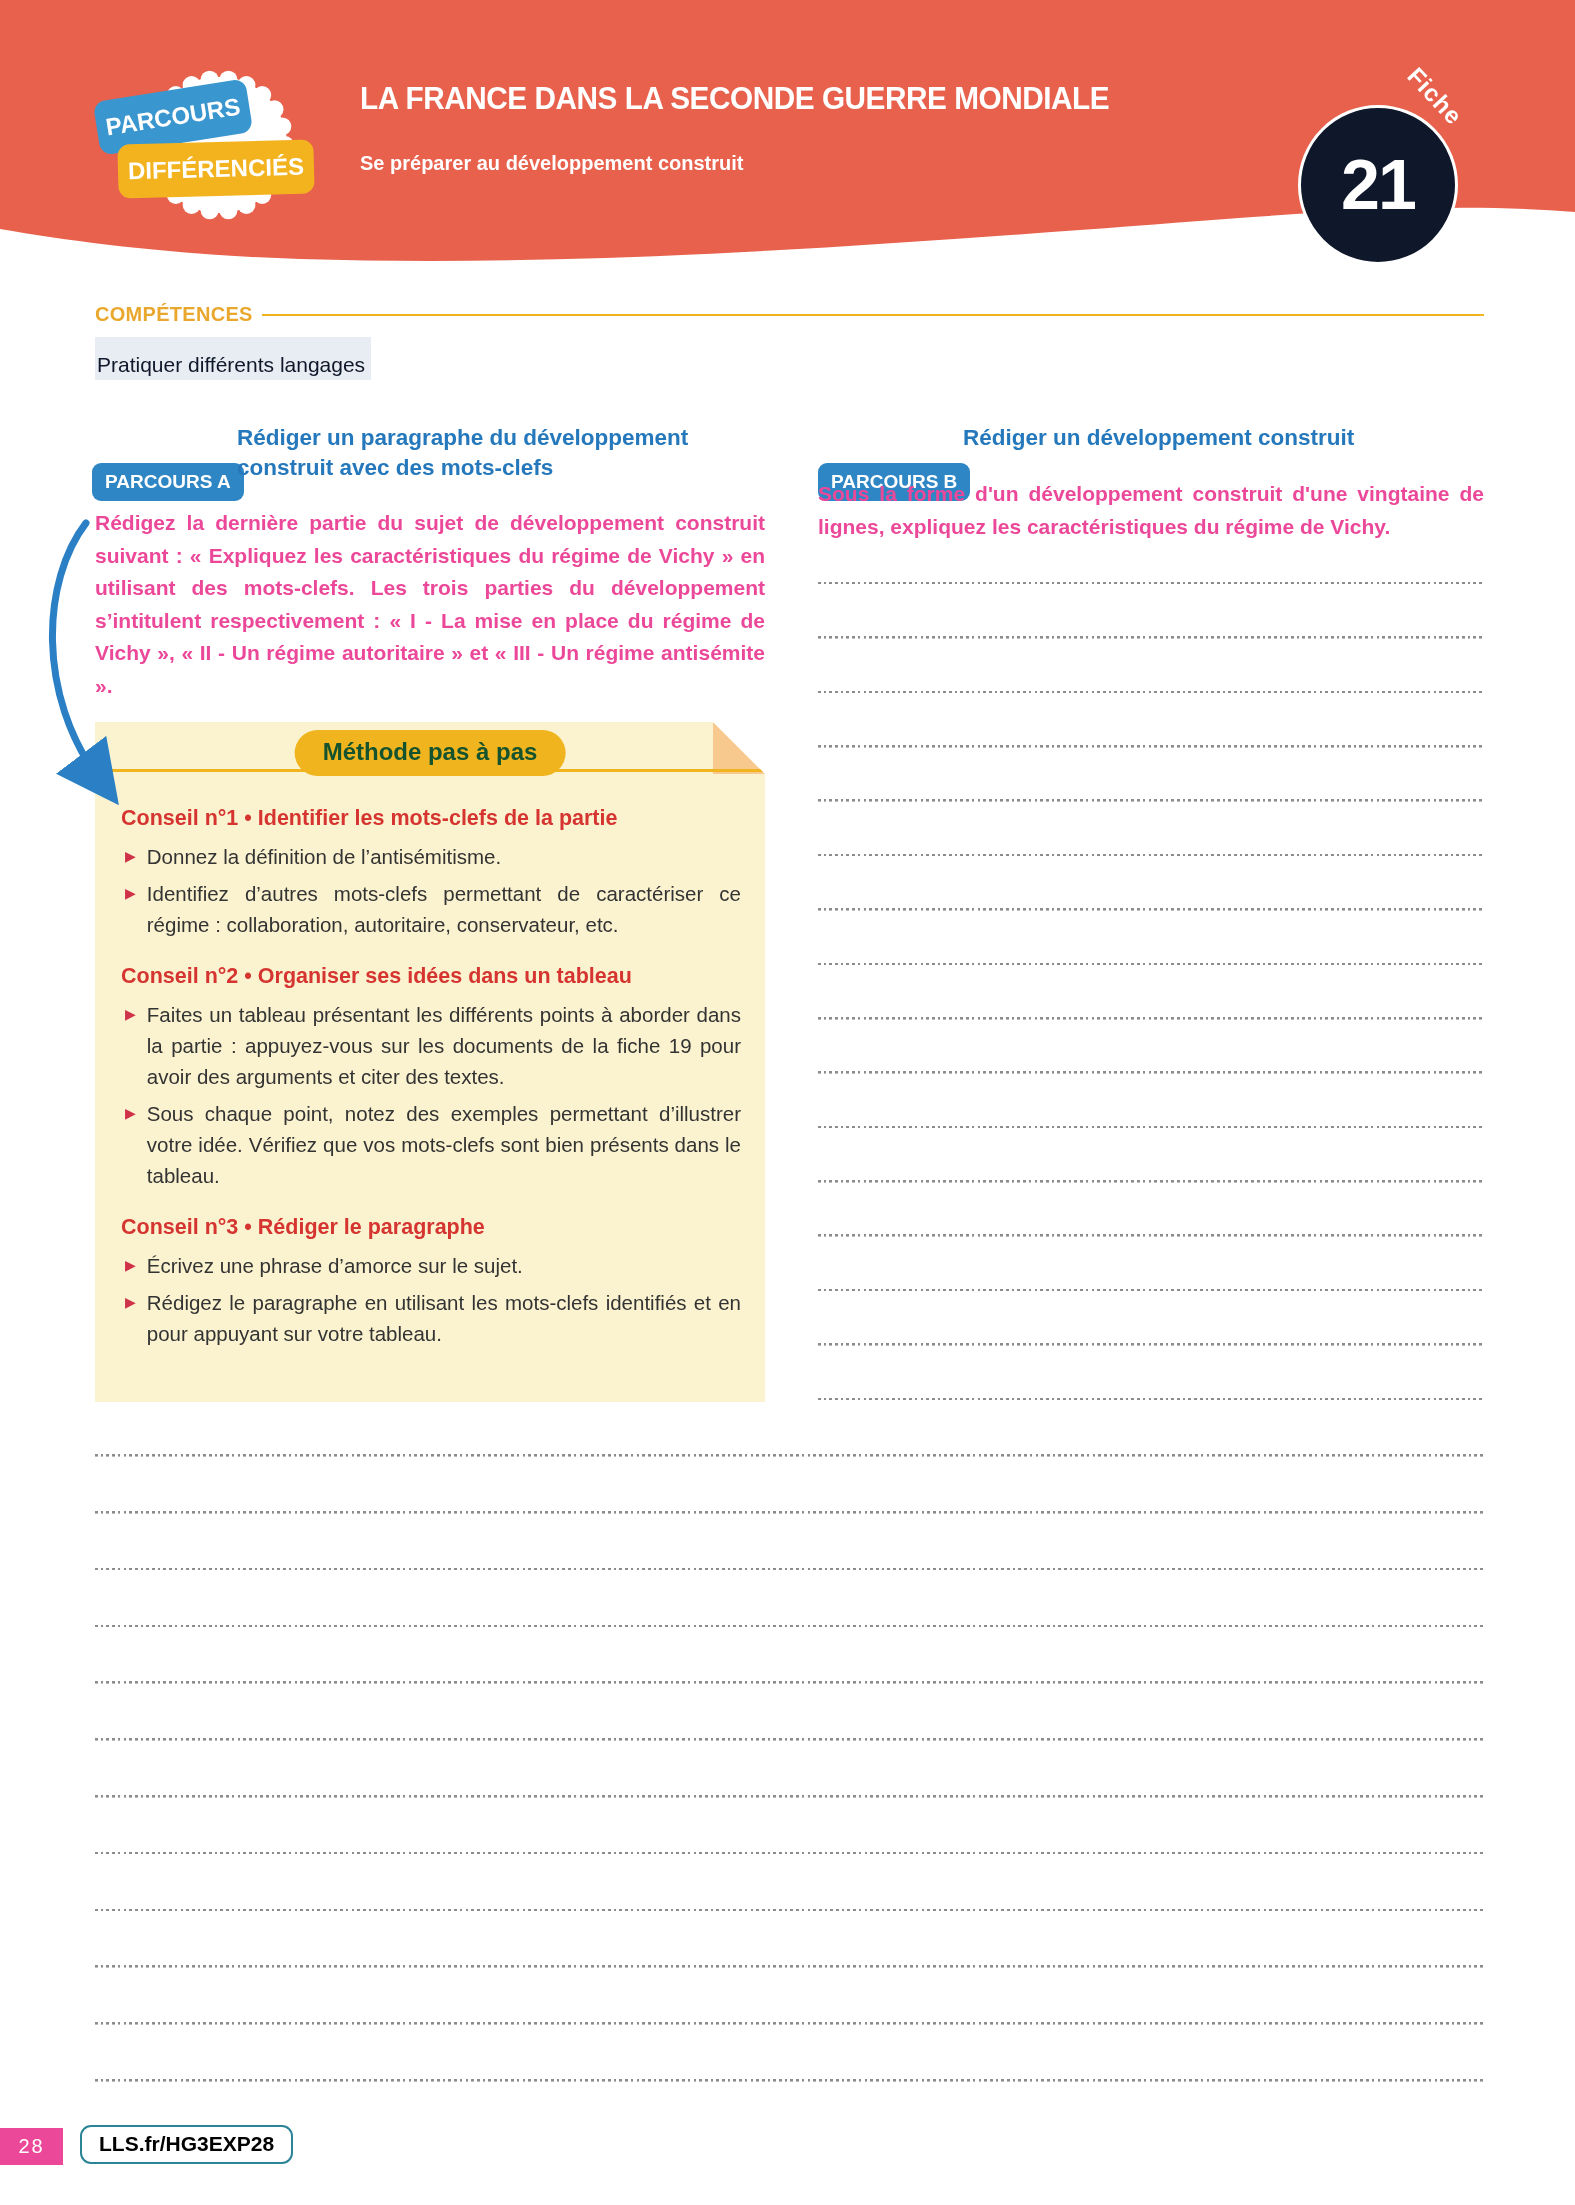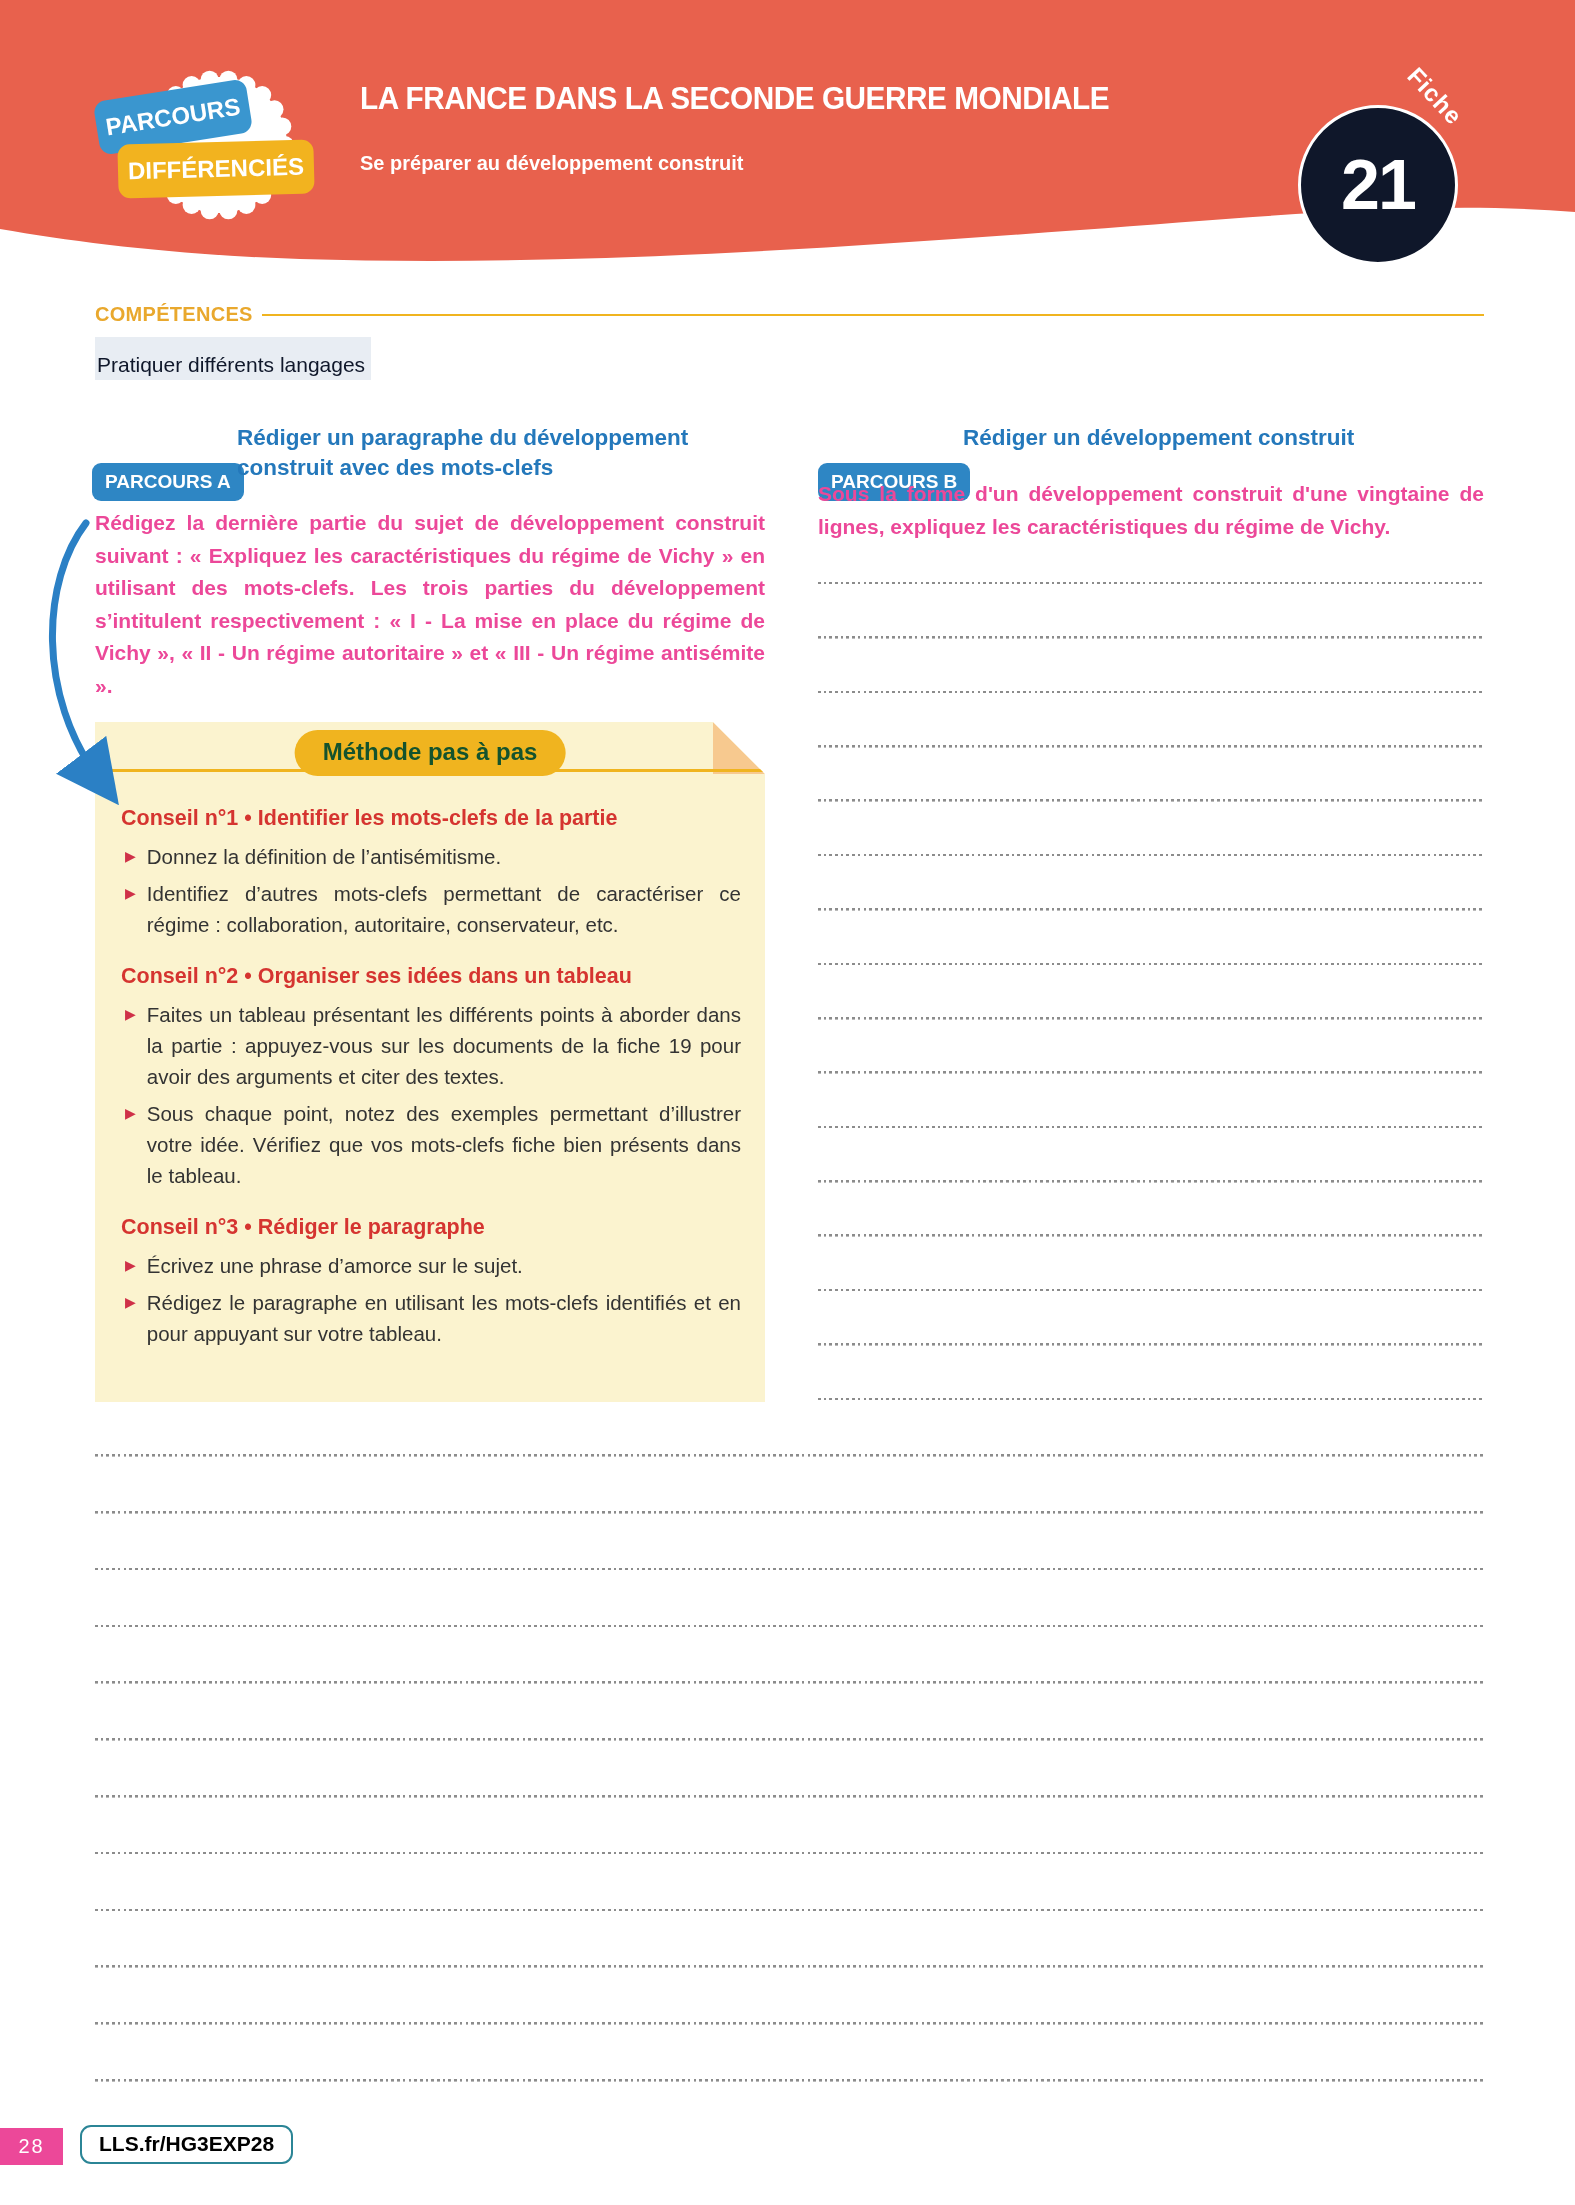--- a/index.html
+++ b/index.html
@@ -160,21 +160,21 @@
         <span class="btxt">Identifiez d’autres mots-clefs permettant de caractériser ce régime : collaboration, autoritaire, conservateur, etc.</span>
       </div>
 
       <div class="conseil-h">Conseil n°2 • Organiser ses idées dans un tableau</div>
       <div class="bullet">
         <span class="tri">▶</span>
         <span class="btxt">Faites un tableau présentant les différents points à aborder dans la partie : appuyez-vous sur les documents de la fiche 19 pour avoir des arguments et citer des textes.</span>
       </div>
       <div class="bullet">
         <span class="tri">▶</span>
-        <span class="btxt">Sous chaque point, notez des exemples permettant d’illustrer votre idée. Vérifiez que vos mots-clefs fiche bien présents dans le tableau.</span>
+        <span class="btxt">Sous chaque point, notez des exemples permettant d’illustrer votre idée. Vérifiez que vos mots-clefs sont bien présents dans le tableau.</span>
       </div>
 
       <div class="conseil-h">Conseil n°3 • Rédiger le paragraphe</div>
       <div class="bullet">
         <span class="tri">▶</span>
         <span class="btxt">Écrivez une phrase d’amorce sur le sujet.</span>
       </div>
       <div class="bullet">
         <span class="tri">▶</span>
         <span class="btxt">Rédigez le paragraphe en utilisant les mots-clefs identifiés et en pour appuyant sur votre tableau.</span>

